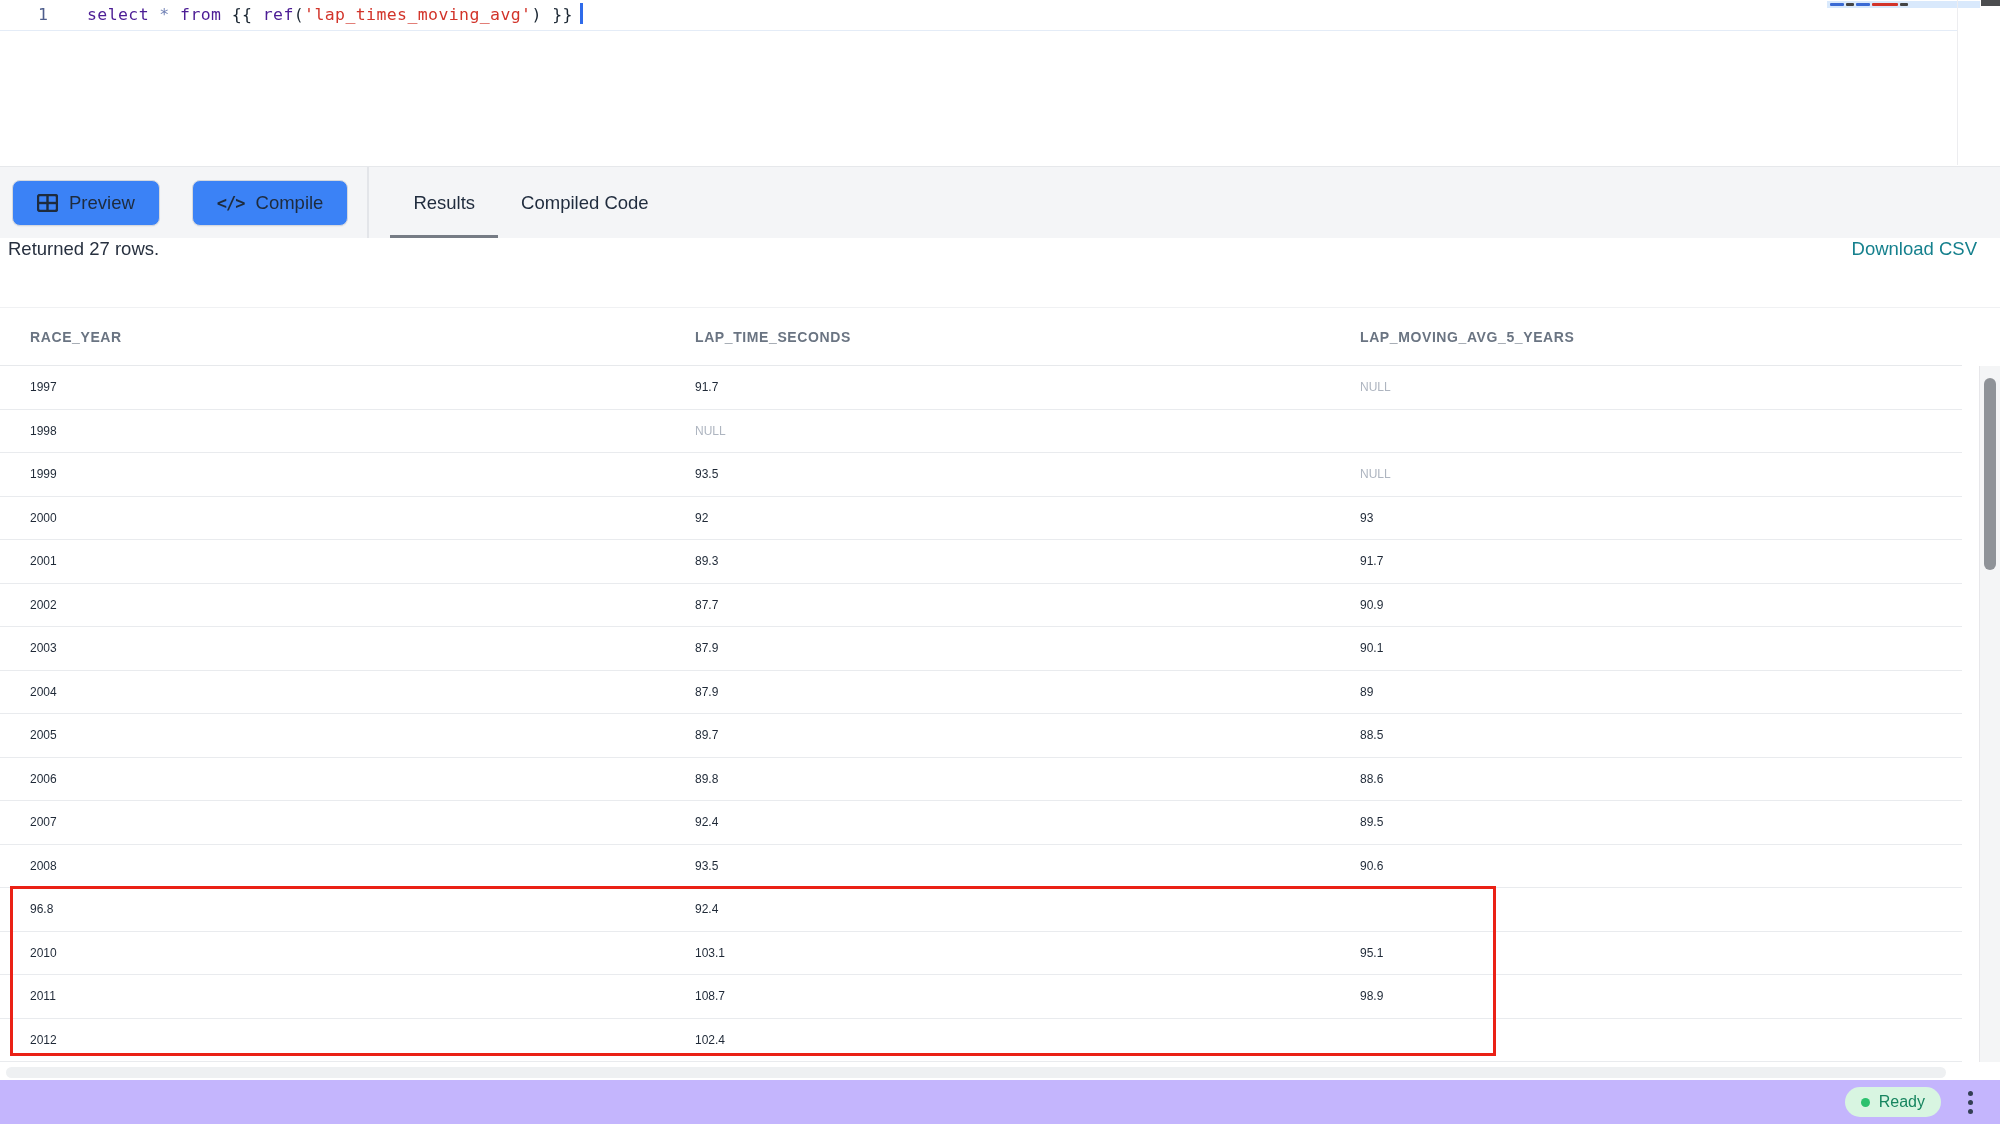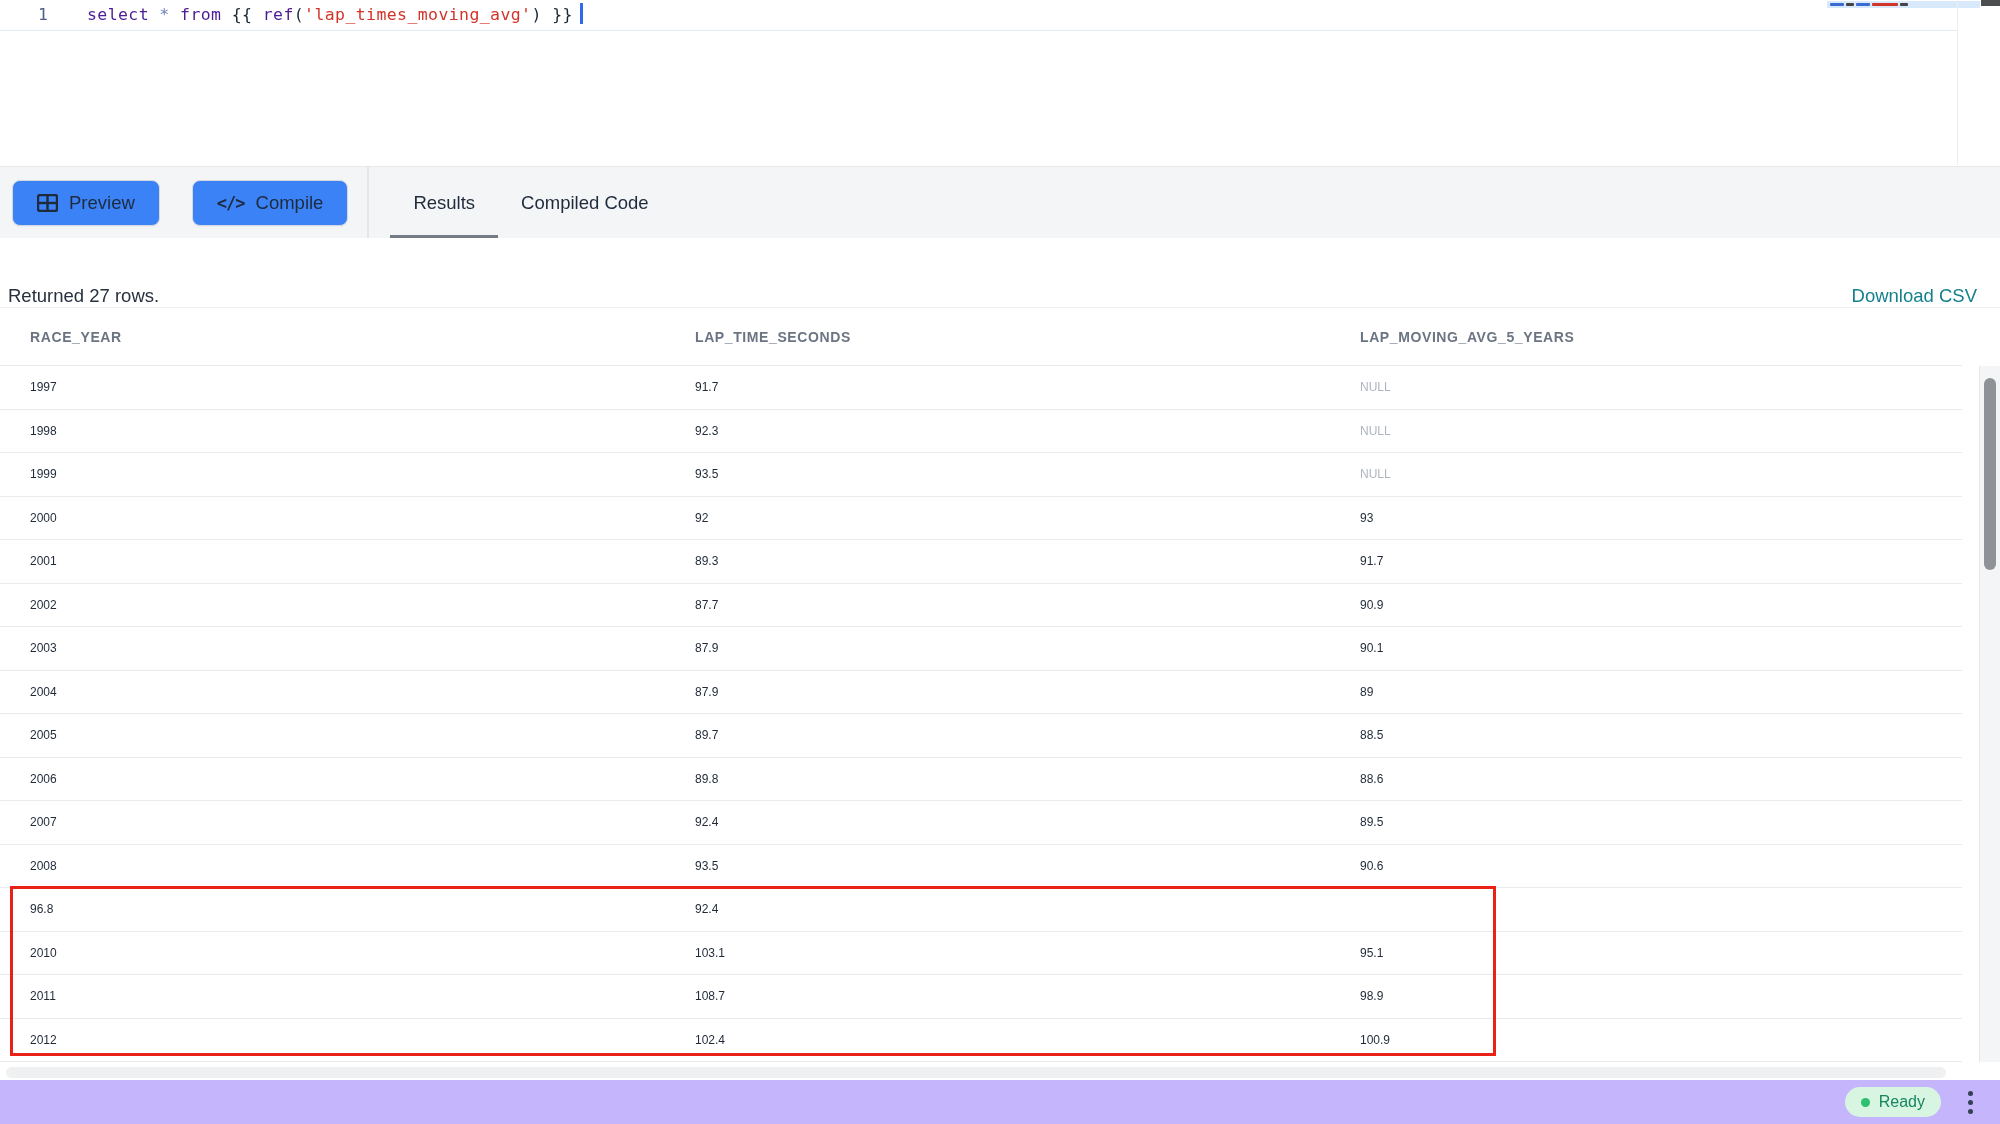--- a/index.html
+++ b/index.html
@@ -38,21 +38,21 @@
   .icon-grid{width:21px;height:18px;}
   .icon-code{font:700 17px "DejaVu Sans Mono",monospace;color:#1e2b3d;letter-spacing:-1px;}
   .vdivider{width:2px;height:71px;background:#e3e5e9;margin-left:19px;}
   .tabs{display:flex;margin-left:21px;height:100%;}
   .tab{padding:0 23px;display:flex;align-items:center;font-size:18.5px;color:#1f2b3d;
        position:relative;cursor:pointer;}
   .tab.active::after{content:"";position:absolute;left:0;right:0;bottom:0;height:3px;background:#767c85;}
 
   
   .results-bar{position:absolute;top:238px;left:0;width:2000px;height:70px;display:flex;
-               align-items:flex-end;justify-content:space-between;padding:0 23px 0 8px;
+               align-items:flex-start;justify-content:space-between;padding:0 23px 0 8px;
                box-sizing:border-box;border-bottom:1px solid #f0f1f3;}
   .summary{font-size:18.5px;color:#27303f;}
   .download{font-size:18.5px;color:#15808d;text-decoration:none;cursor:pointer;}
 
   
   .thead{position:absolute;top:308px;left:0;width:1962px;height:58px;display:flex;align-items:center;
          border-bottom:1px solid #e7e9ec;box-sizing:border-box;color:#6a7482;font-size:14px;
          font-weight:700;letter-spacing:.6px;}
   .col1{width:665px;padding-left:30px;box-sizing:border-box;}
   .col2{width:665px;padding-left:30px;box-sizing:border-box;}
@@ -135,21 +135,20 @@
     <div class="col3">LAP_MOVING_AVG_5_YEARS</div>
   </div>
   <div class="tbody" id="tbody">
       <div class="trow">
         <div class="col1">1997</div>
         <div class="col2">91.7</div>
         <div class="col3 cell-null">NULL</div>
       </div>
       <div class="trow">
         <div class="col1">1998</div>
-        <div class="col2">92.3</div>
         <div class="col3 cell-null">NULL</div>
       </div>
       <div class="trow">
         <div class="col1">1999</div>
         <div class="col2">93.5</div>
         <div class="col3 cell-null">NULL</div>
       </div>
       <div class="trow">
         <div class="col1">2000</div>
         <div class="col2">92</div>
@@ -205,21 +204,20 @@
         <div class="col3">95.1</div>
       </div>
       <div class="trow">
         <div class="col1">2011</div>
         <div class="col2">108.7</div>
         <div class="col3">98.9</div>
       </div>
       <div class="trow">
         <div class="col1">2012</div>
         <div class="col2">102.4</div>
-        <div class="col3">100.9</div>
       </div>
     </div>
 
   <div class="highlight-box"></div>
 
   <div class="tbl-vtrack">
     <div class="tbl-vthumb"></div>
   </div>
   <div class="tbl-htrack"></div>
 

